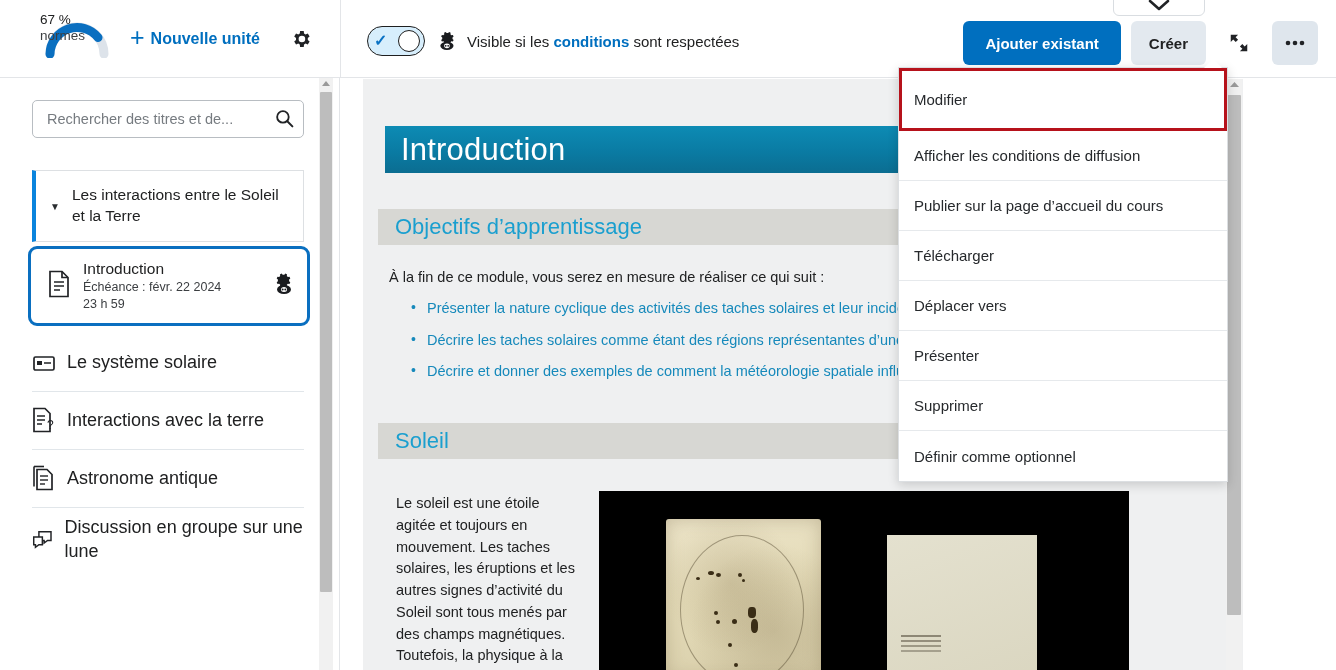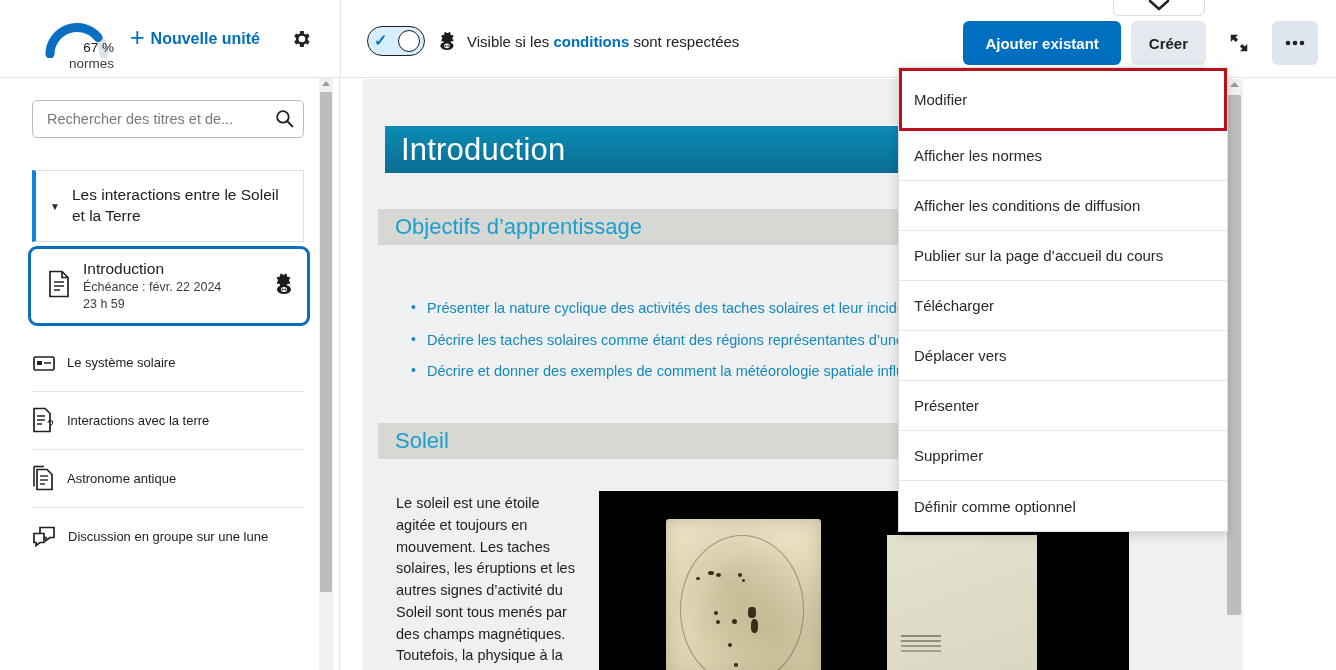--- a/index.html
+++ b/index.html
@@ -28,22 +28,22 @@
     border-bottom: 1px solid #e3e5e8;
   }
   .donut {
     position: relative;
     width: 74px; height: 62px;
     margin-left: 40px;
     flex: 0 0 auto;
   }
   .donut svg { position: absolute; left: 0; top: -2px; }
   .donut-label {
-    position: absolute; left: 0; top: 32px;
-    width: 74px; text-align: right;
+    position: absolute; left: 0; top: 4px;
+    width: 74px; text-align: left;
     line-height: 1.25;
   }
   .donut-pct { font-size: 13.5px; color: #202122; display: block; }
   .donut-cap { font-size: 13.5px; color: #3b3e41; display: block; }
 
   .new-unit {
     display: flex; align-items: center; gap: 6px;
     margin-left: 16px;
     color: #006fbf; font-size: 16px; font-weight: bold;
     cursor: pointer; white-space: nowrap;
@@ -161,21 +161,21 @@
 
   .nav-list { margin-top: 8px; }
   .nav-item {
     margin: 0 32px; width: 272px;
     min-height: 58px;
     display: flex; align-items: center; gap: 11px;
     border-bottom: 1px solid #e1e6ea;
     cursor: pointer; padding: 8px 0;
   }
   .nav-item:last-child { border-bottom: none; }
-  .nav-label { font-size: 13px; color: #202122; line-height: 1.32; }
+  .nav-label { font-size: 18px; color: #202122; line-height: 1.32; }
 
   .sb-scroll {
     position: absolute; right: 6px; top: 0;
     width: 14px; height: 592px;
     background: #f1f1f1;
   }
   .sb-scroll .up { display:block; margin: 2px auto 0; }
   .sb-thumb {
     position: absolute; left: 1px; top: 14px;
     width: 12px; height: 500px;
@@ -495,20 +495,21 @@
     <div class="doc-page">
 
       <div class="doc-banner">
         <h1>Introduction</h1>
       </div>
 
       <div class="sec-head" id="sec-objectifs">
         <h2>Objectifs  d’apprentissage</h2>
       </div>
 
+      <div class="body-intro">À la fin de ce module, vous serez en mesure de réaliser ce qui suit :</div>
 
       <ul class="bullets">
         <li>Présenter la nature cyclique des activités des taches solaires et leur incidence s</li>
         <li>Décrire les taches solaires comme étant des régions représentantes d’une forte</li>
         <li>Décrire et donner des exemples de comment la météorologie spatiale influence</li>
       </ul>
 
       <div class="sec-head" id="sec-soleil">
         <h2>Soleil</h2>
       </div>
@@ -542,21 +543,20 @@
       <svg class="up" width="11" height="7" viewBox="0 0 11 7">
         <path d="M5.5 1 L10 6 H1 Z" fill="#9a9a9a"></path>
       </svg>
       <div class="c-thumb"></div>
     </div>
   </div>
 
   <div class="menu">
     <div class="menu-caret"></div>
     <div class="menu-item highlighted">Modifier</div>
-    <div class="menu-item">Afficher les normes</div>
     <div class="menu-item">Afficher les conditions de diffusion</div>
     <div class="menu-item">Publier sur la page d’accueil du cours</div>
     <div class="menu-item">Télécharger</div>
     <div class="menu-item">Déplacer vers</div>
     <div class="menu-item">Présenter</div>
     <div class="menu-item">Supprimer</div>
     <div class="menu-item">Définir comme optionnel</div>
   </div>
 
 </div>

